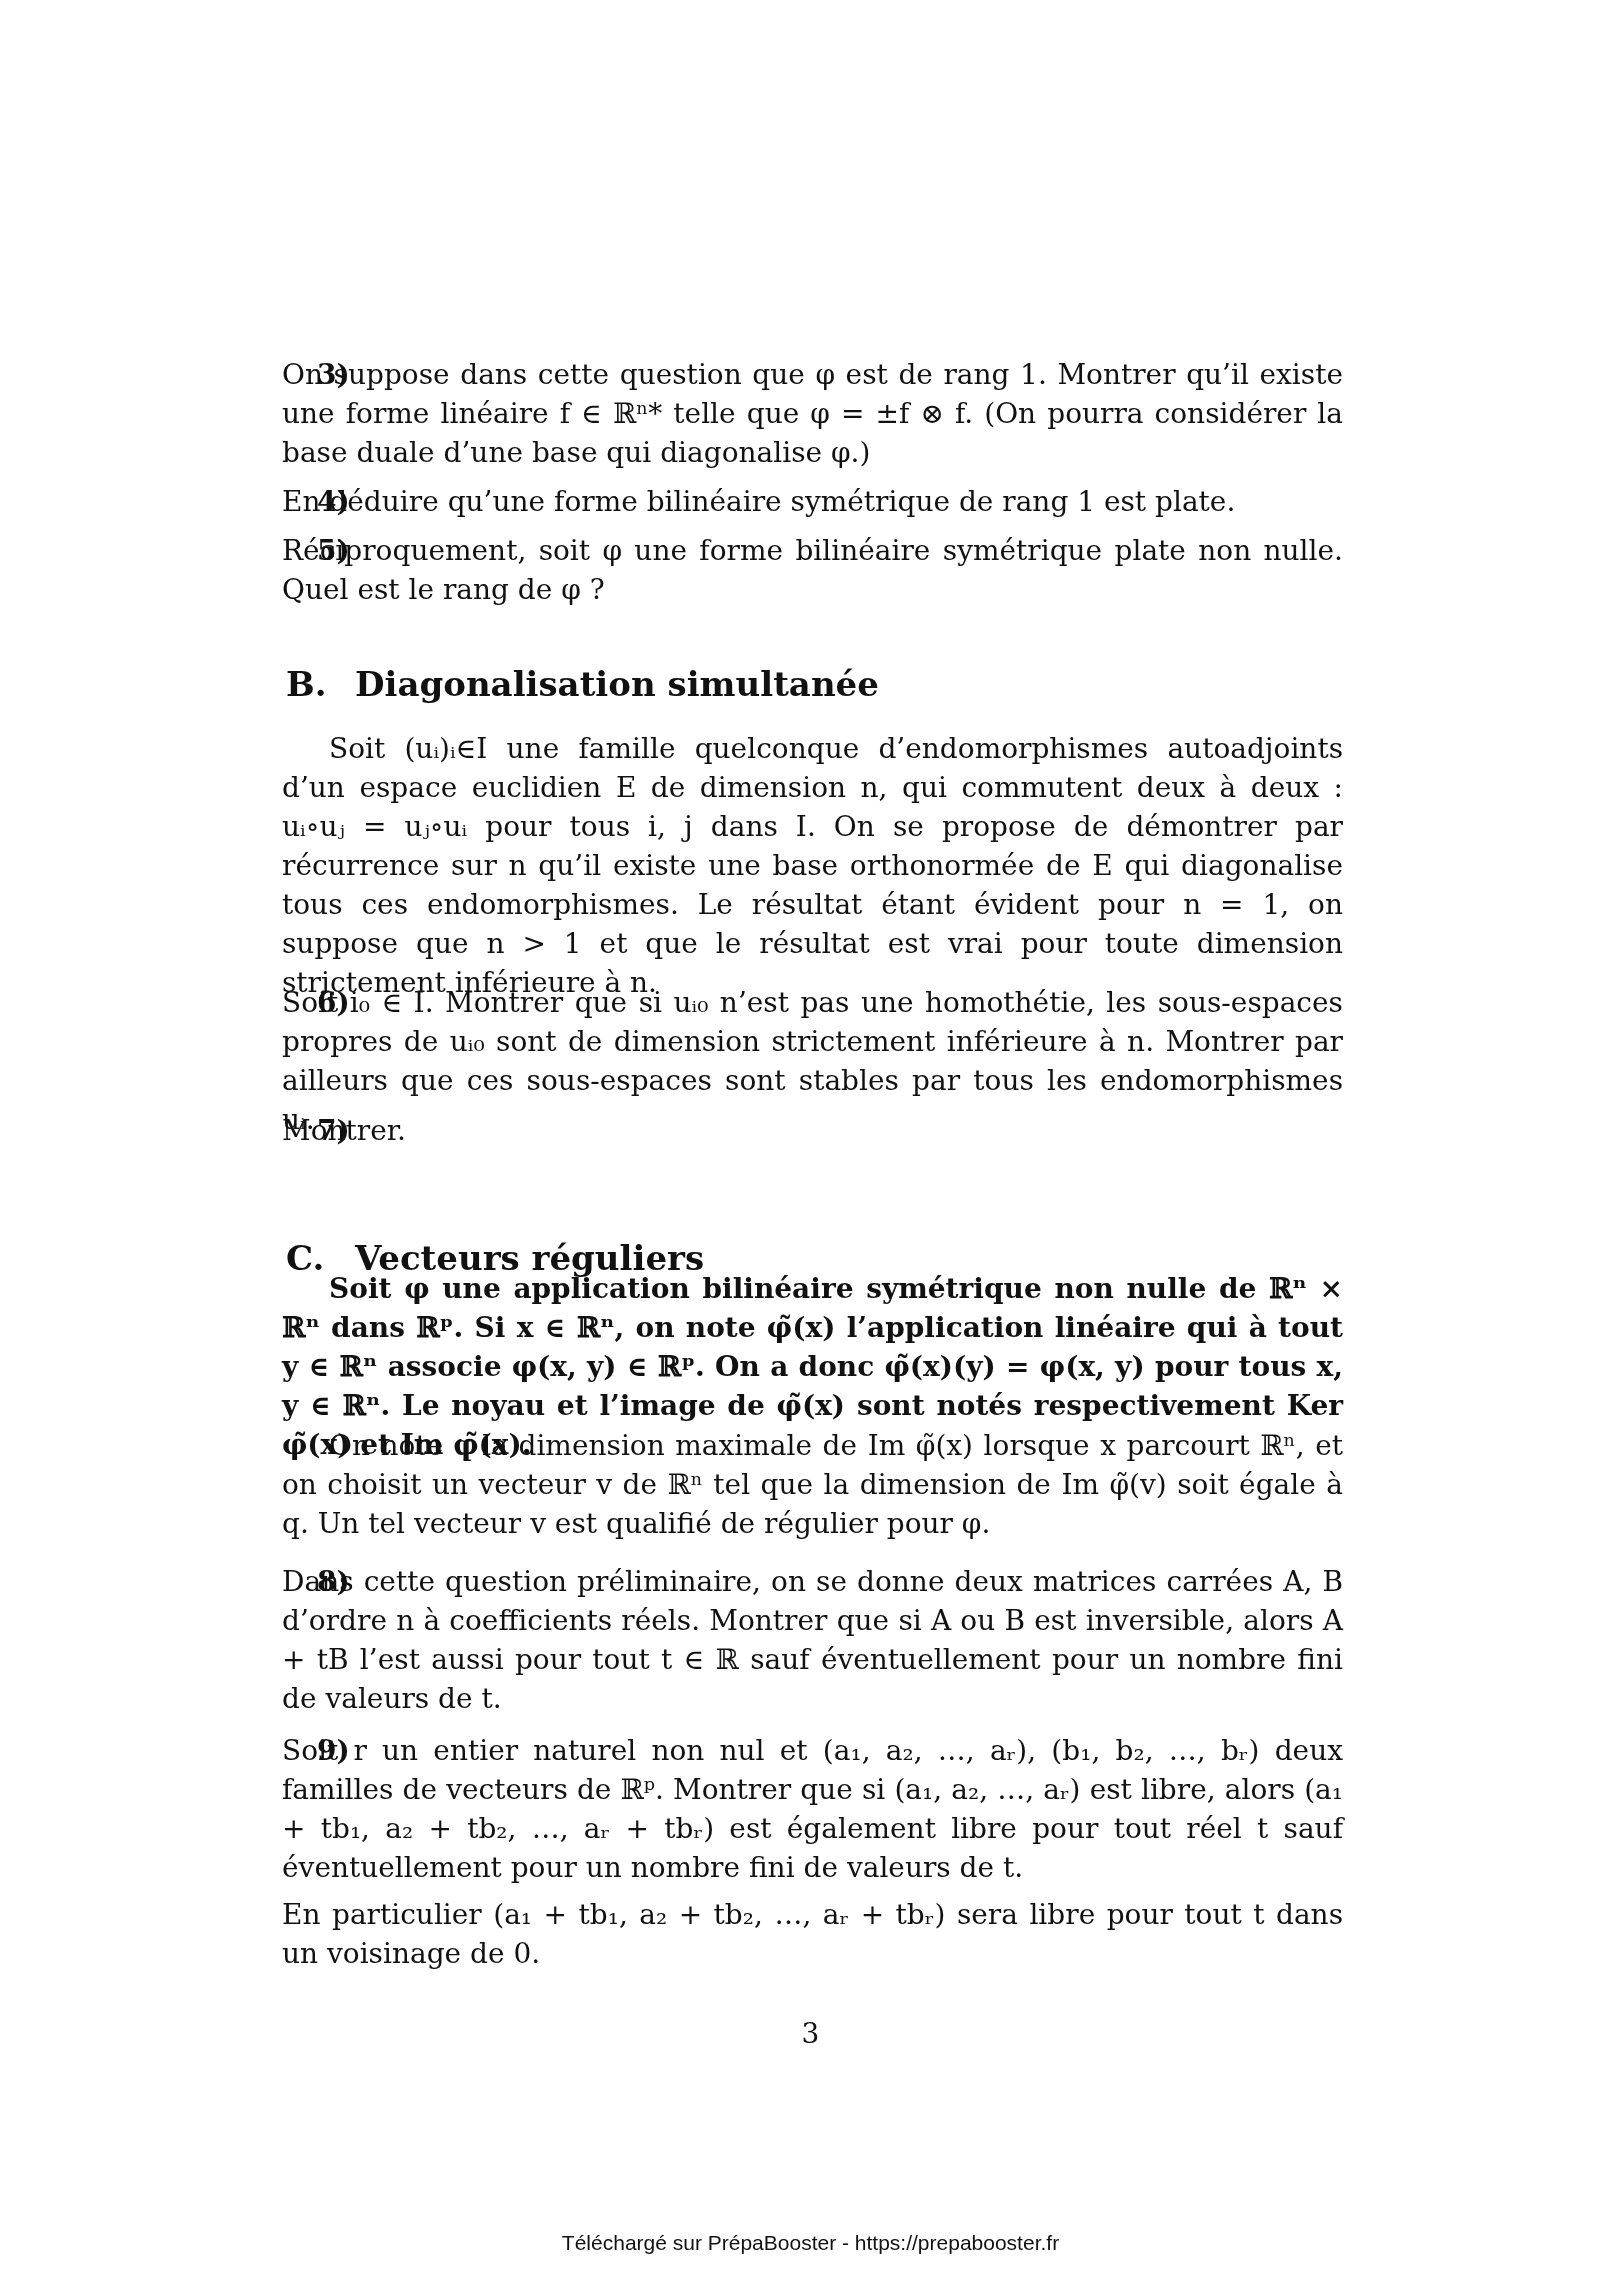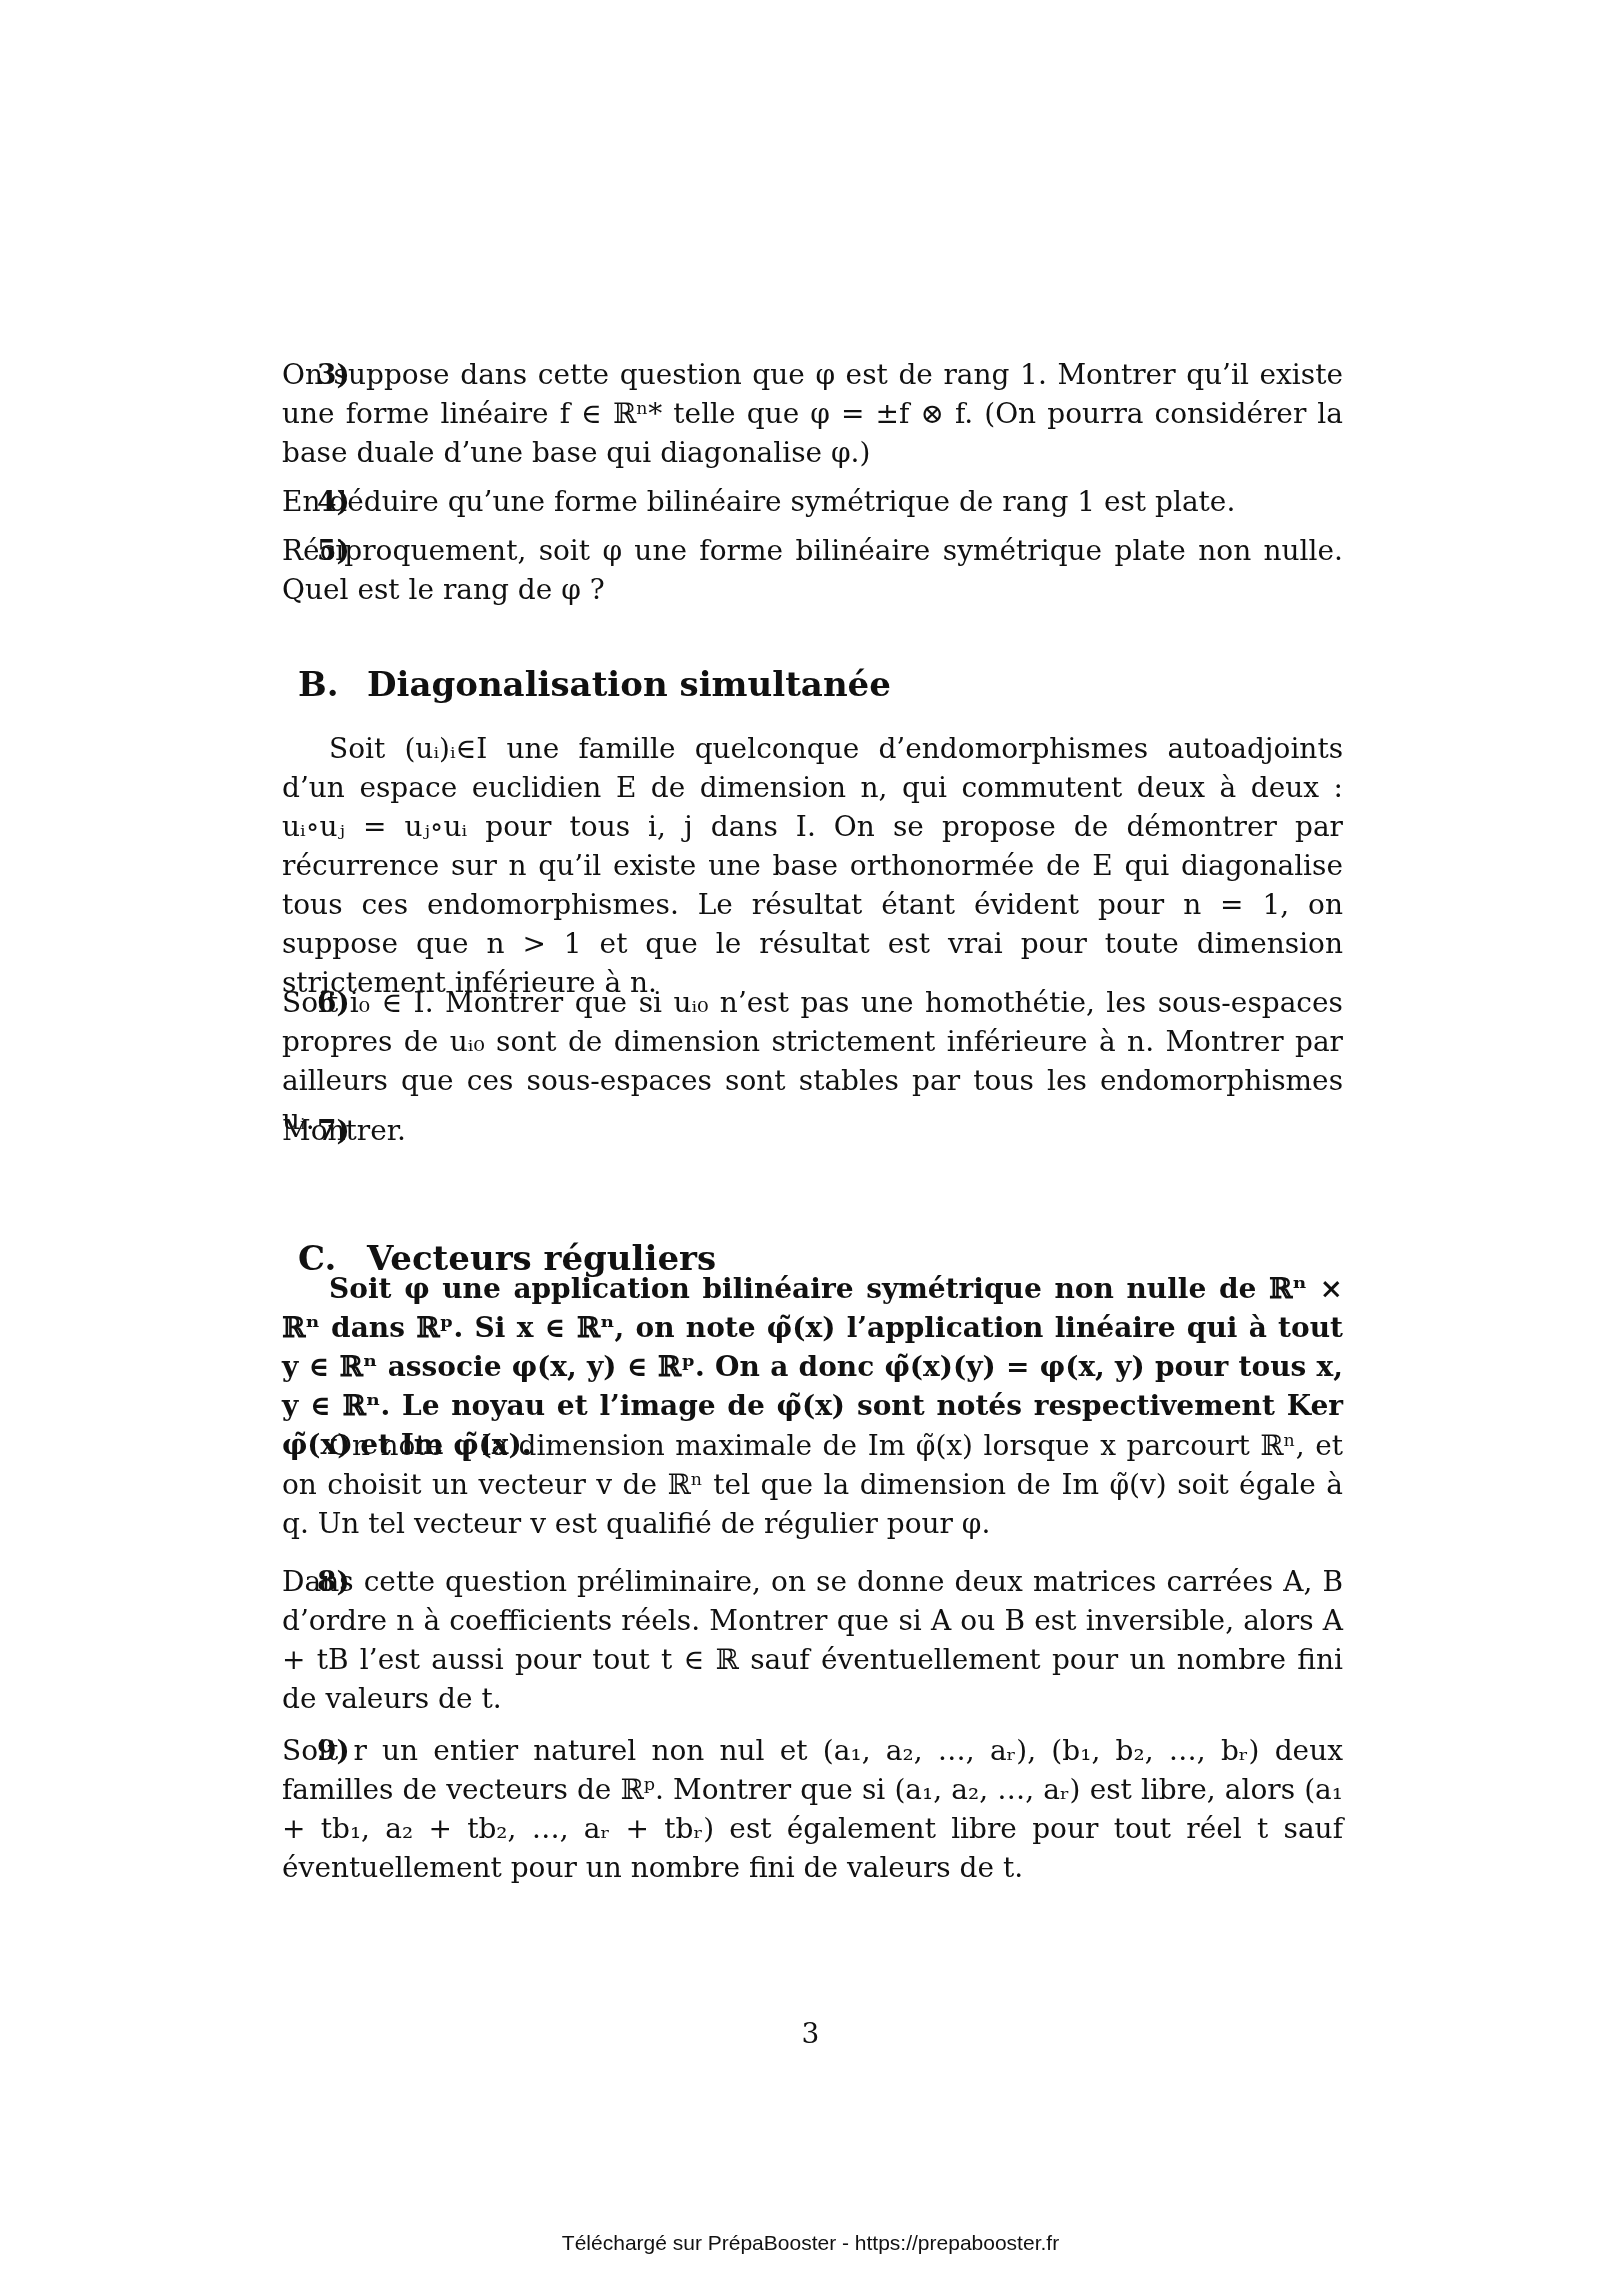--- a/index.html
+++ b/index.html
@@ -2,21 +2,21 @@
 <html><head>
 <meta charset="utf-8">
 <style>
   html, body { margin: 0; padding: 0; background: #ffffff; }
   body { width: 1621px; height: 2293px; position: relative; overflow: hidden; color: #111111; }
   .page { position: absolute; left: 282px; top: 0; width: 1061px; font-family: "DejaVu Serif", "Liberation Serif", serif; font-size: 28px; line-height: 39px; }
   .block { position: absolute; left: 0; width: 1061px; }
   .item { position: absolute; left: 0; width: 1061px; }
   .num { position: absolute; left: 35px; font-weight: bold; }
   .itext { text-align: justify; }
-  .heading { position: absolute; left: 16px; font-weight: bold; font-size: 34px; line-height: 43px; }
+  .heading { position: absolute; left: 4px; font-weight: bold; font-size: 34px; line-height: 43px; }
   .heading .hnum { display: inline-block; width: 69px; }
   .para { text-align: justify; text-indent: 47px; }
   .pagenum { position: absolute; left: 0; width: 1621px; text-align: center; font-family: "DejaVu Serif", "Liberation Serif", serif; font-size: 28px; }
   .footer { position: absolute; left: 0; width: 1621px; text-align: center; font-family: "Liberation Sans", "DejaVu Sans", sans-serif; font-size: 21px; color: #111; }
 </style>
 </head>
 <body>
 
 <div class="page">
 
@@ -60,20 +60,21 @@
   <div class="block para" style="top:1426px;">On note q la dimension maximale de Im φ̃(x) lorsque x parcourt ℝⁿ, et on choisit un vecteur v de ℝⁿ tel que la dimension de Im φ̃(v) soit égale à q. Un tel vecteur v est qualifié de régulier pour φ.</div>
 
   <div class="item" style="top:1562px;">
     <span class="num">8)</span>
     <div class="itext">Dans cette question préliminaire, on se donne deux matrices carrées A, B d’ordre n à coefficients réels. Montrer que si A ou B est inversible, alors A + tB l’est aussi pour tout t ∈ ℝ sauf éventuellement pour un nombre fini de valeurs de t.</div>
   </div>
 
   <div class="item" style="top:1731px;">
     <span class="num">9)</span>
     <div class="itext">Soit r un entier naturel non nul et (a₁, a₂, …, aᵣ), (b₁, b₂, …, bᵣ) deux familles de vecteurs de ℝᵖ. Montrer que si (a₁, a₂, …, aᵣ) est libre, alors (a₁ + tb₁, a₂ + tb₂, …, aᵣ + tbᵣ) est également libre pour tout réel t sauf éventuellement pour un nombre fini de valeurs de t.</div>
+    <div class="itext" style="margin-top:7.8px;">En particulier (a₁ + tb₁, a₂ + tb₂, …, aᵣ + tbᵣ) sera libre pour tout t dans un voisinage de 0.</div>
   </div>
 
 </div>
 
 <div class="pagenum" style="top:2017px;">3</div>
 
 <div class="footer" style="top:2231px;">Téléchargé sur PrépaBooster - https://prepabooster.fr</div>
 
 
 </body></html>

